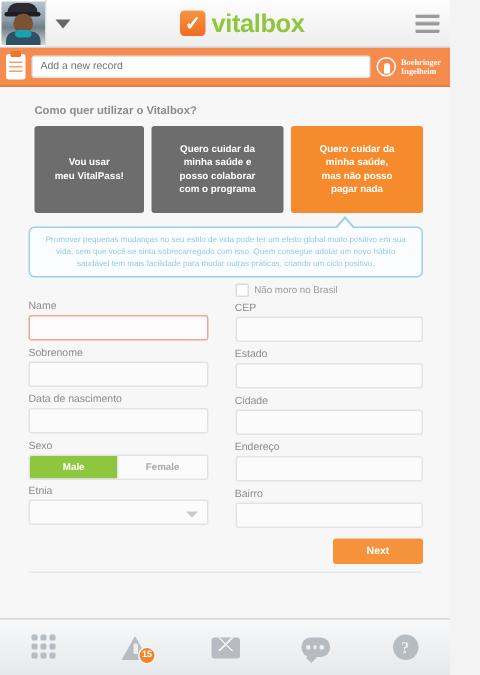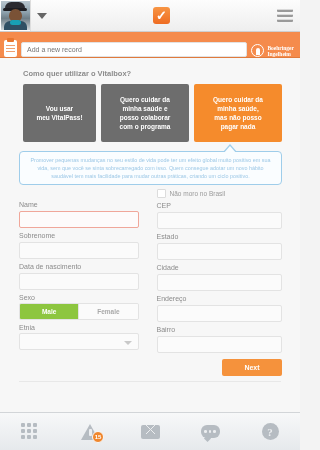--- a/index.html
+++ b/index.html
@@ -37,21 +37,21 @@
     color:#fff;font-size:13px;line-height:1;font-weight:bold;
   }
   .brand-text { font-size:17px; font-weight:bold; color:#8fc63d; letter-spacing:-0.3px; }
   .menu-btn { width:30px; height:32px; display:flex;flex-direction:column;align-items:center;justify-content:center;gap:2px; }
   .menu-btn i { display:block; width:16px;height:3px;border-radius:1px;background:#9a9a9a;border-top:1px solid #d9d9d9; }
 
   
   .orangebar {
     height:26px; flex:0 0 26px; background:#f58b4c;
     border-bottom:1px solid #e07a3c;
-    display:flex; align-items:flex-end; padding:0 4px; gap:4px;
+    display:flex; align-items:center; padding:0 4px; gap:4px;
   }
   .clip-icon { width:13px;height:17px;background:#fff;border-radius:2px;position:relative;flex:0 0 13px; }
   .clip-icon::before{content:"";position:absolute;left:3px;top:-2px;width:7px;height:4px;background:#e8762f;border-radius:1px;}
   .clip-icon::after{content:"";position:absolute;left:2px;top:5px;width:9px;height:1px;background:#f0a070;
     box-shadow:0 3px 0 #f0a070, 0 6px 0 #f0a070;}
   .record-input {
     flex:1; height:15px; background:#fff; border:1px solid #e2e2e2; border-radius:2px;
     font-size:7px; color:#b0b0b0; padding:0 5px; line-height:13px; font-family:"Liberation Sans",sans-serif;
   }
   .bi-logo { display:flex;align-items:center;gap:3px;flex:0 0 auto;padding-right:2px; }
@@ -156,20 +156,21 @@
         <div class="face"></div>
         <div class="body"></div>
         <div class="scarf"></div>
       </div>
     </div>
     <div class="chev-btn">
       <div class="chev"></div>
     </div>
     <div class="brand">
       <div class="brand-mark">✓</div>
+      <div class="brand-text">vitalbox</div>
     </div>
     <div class="menu-btn">
       <i></i>
       <i></i>
       <i></i>
     </div>
   </div>
 
   <div class="orangebar">
     <div class="clip-icon"></div>

